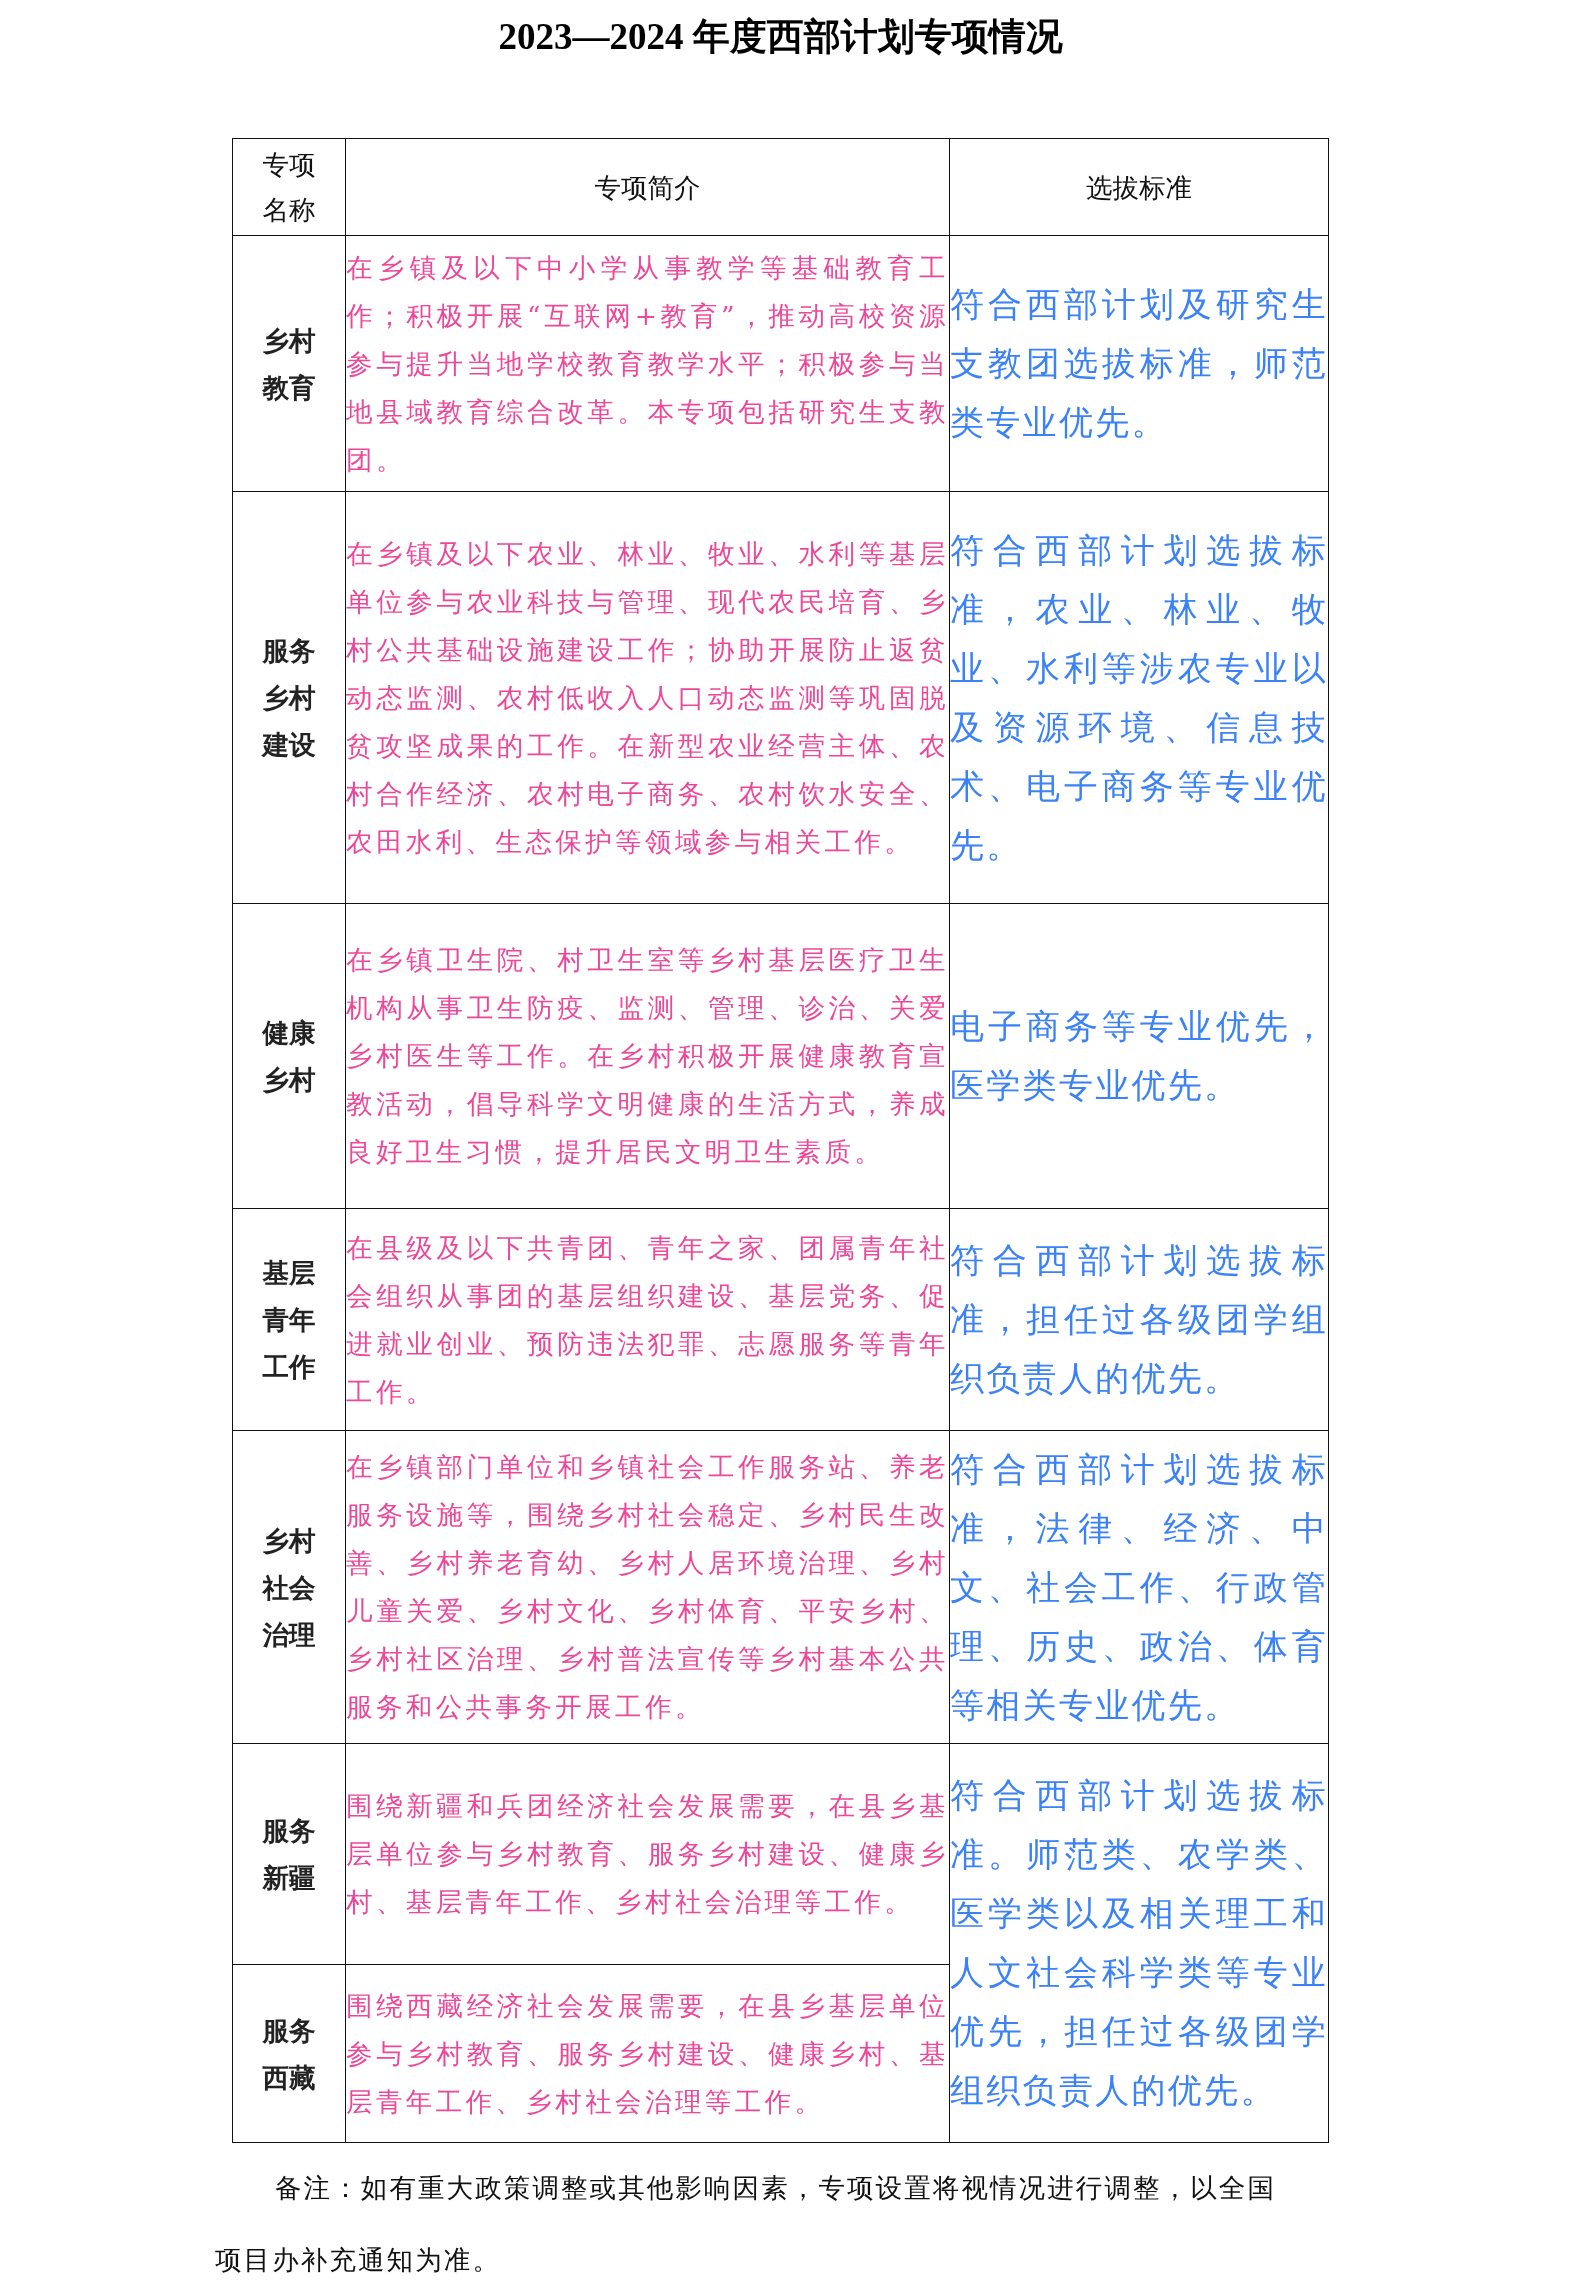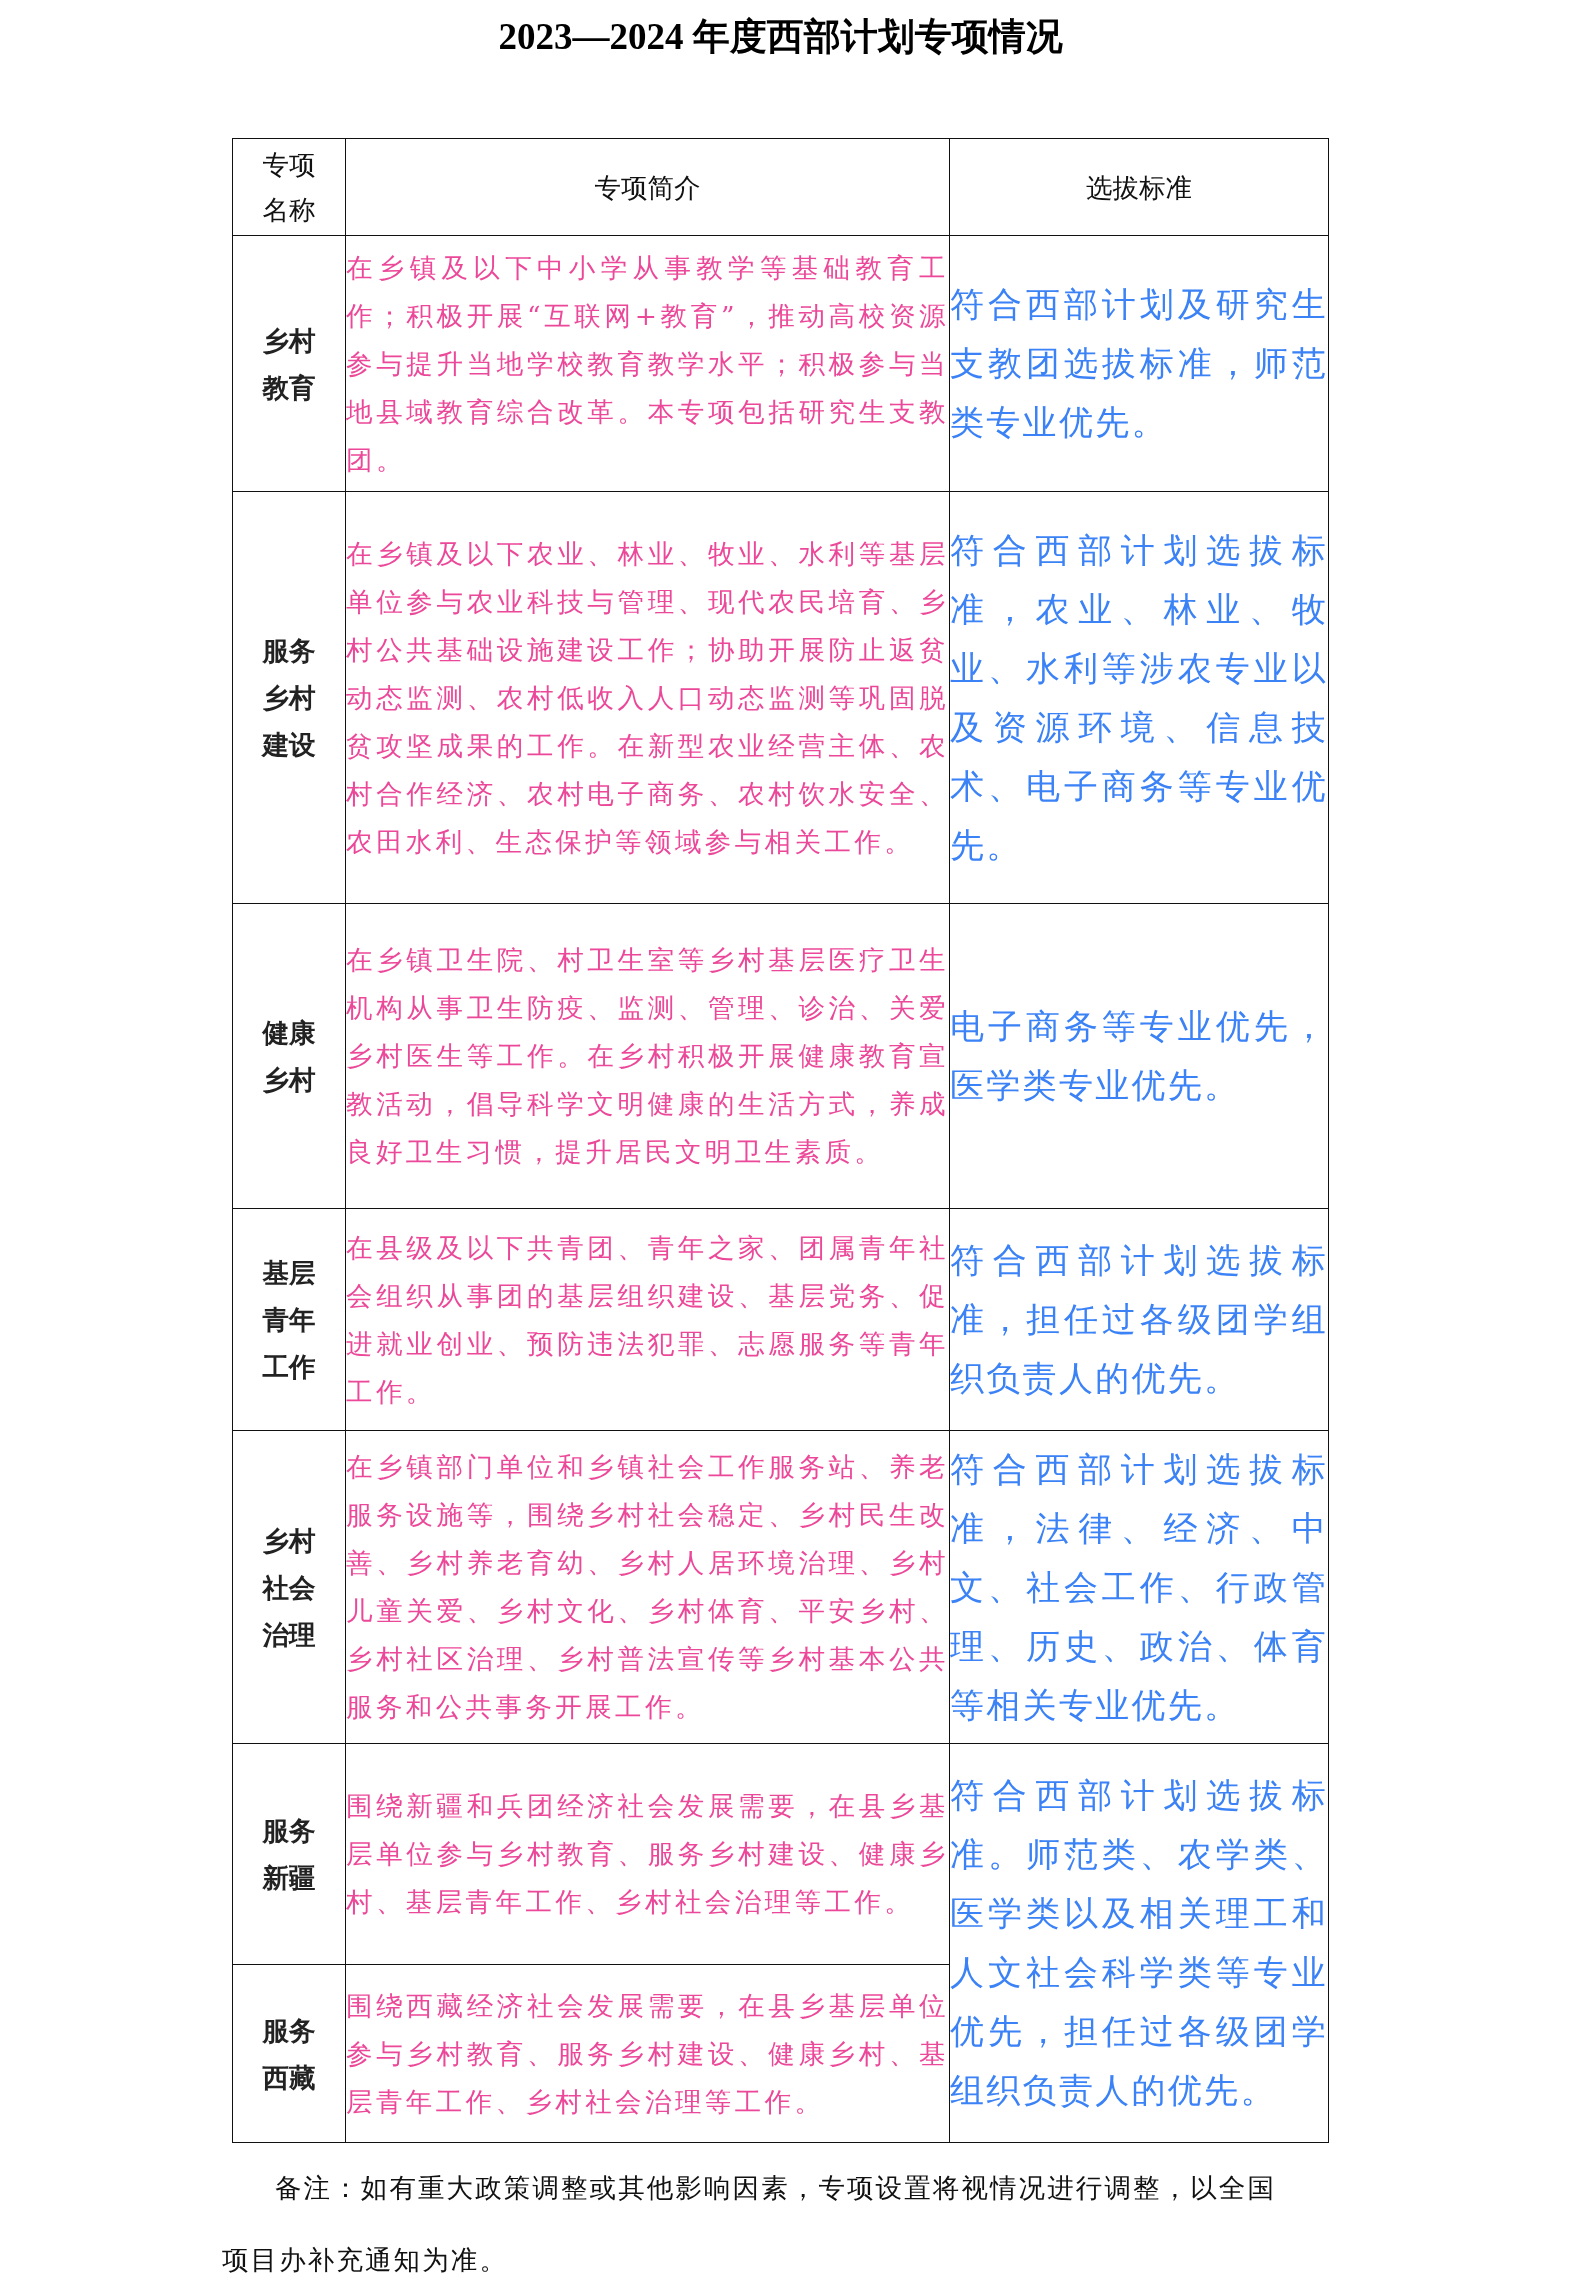--- a/index.html
+++ b/index.html
@@ -82,21 +82,21 @@
   }
   .note {
     position: absolute;
     left: 215px;
     width: 1117px;
     font-size: 26.5px;
     color: #111;
     letter-spacing: 2.1px;
   }
   .note.l1 { top: 2170px; text-indent: 60px; }
-  .note.l2 { top: 2242px; margin-left: 7px; }
+  .note.l2 { top: 2242px; }
 </style>
 </head>
 <body>
 
 <div class="title">2023—2024 年度西部计划专项情况</div>
 
 <table class="spec">
   <colgroup>
     <col class="col-name">
     <col class="col-desc">

